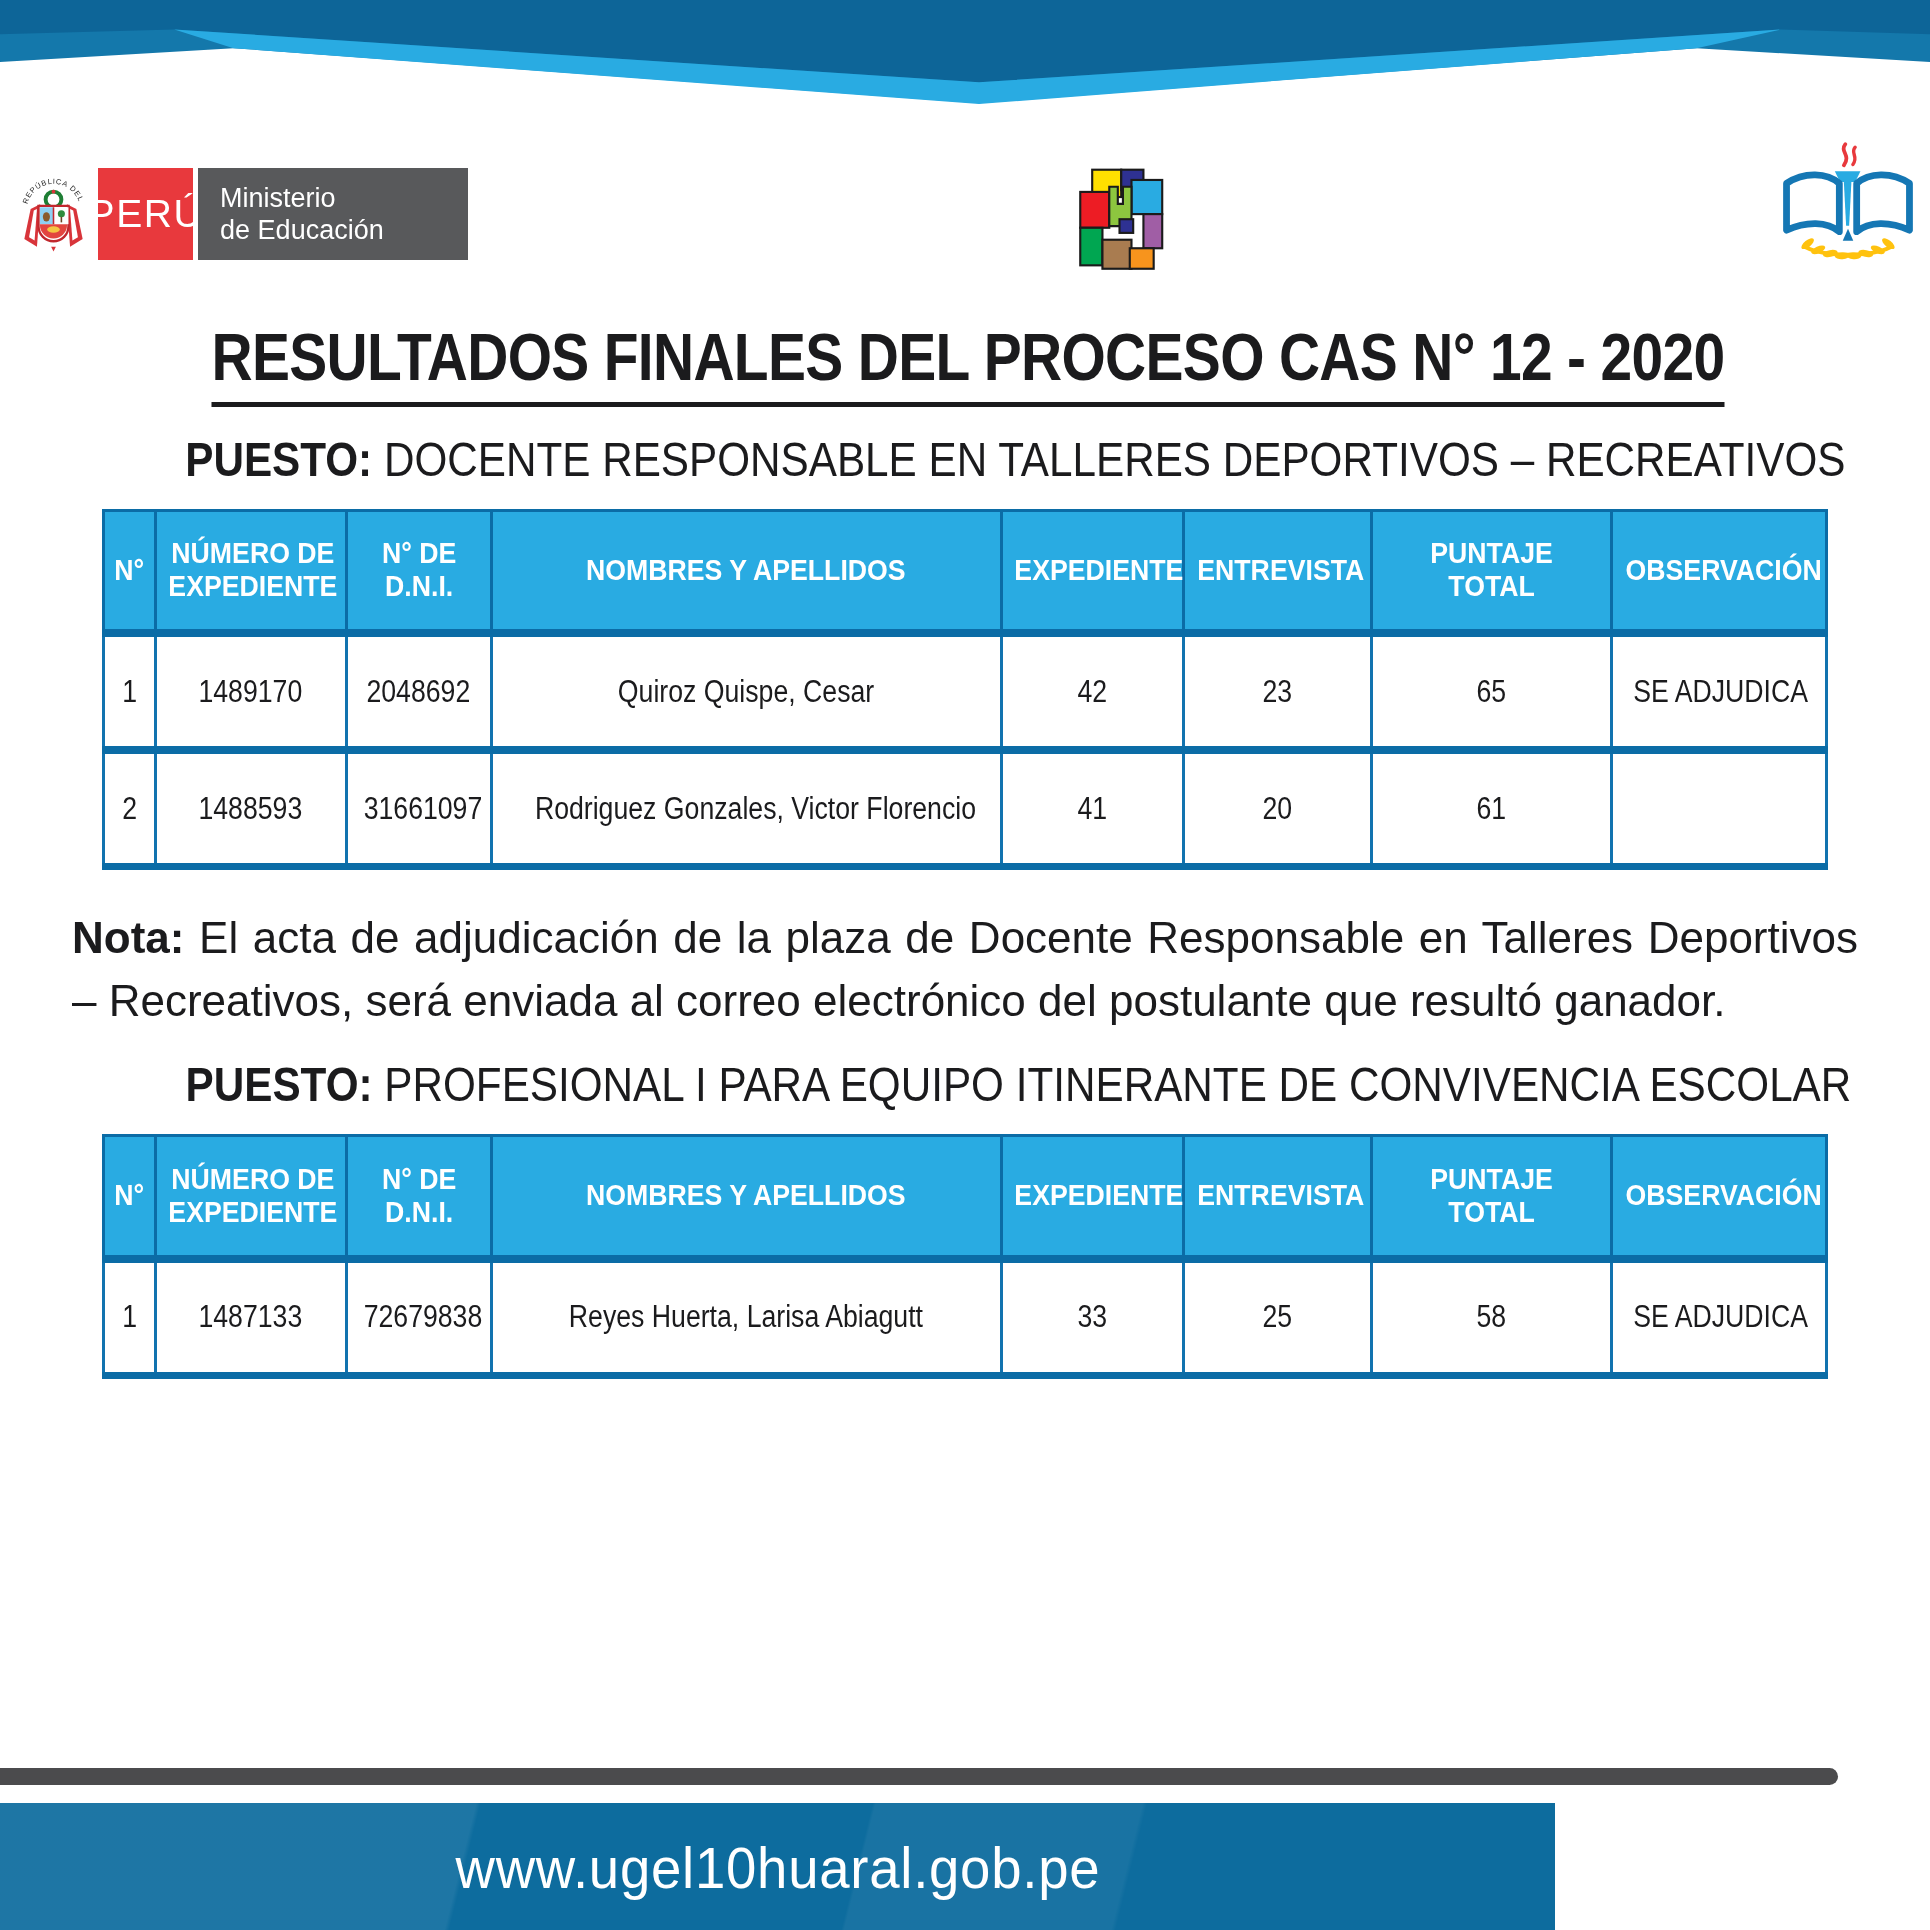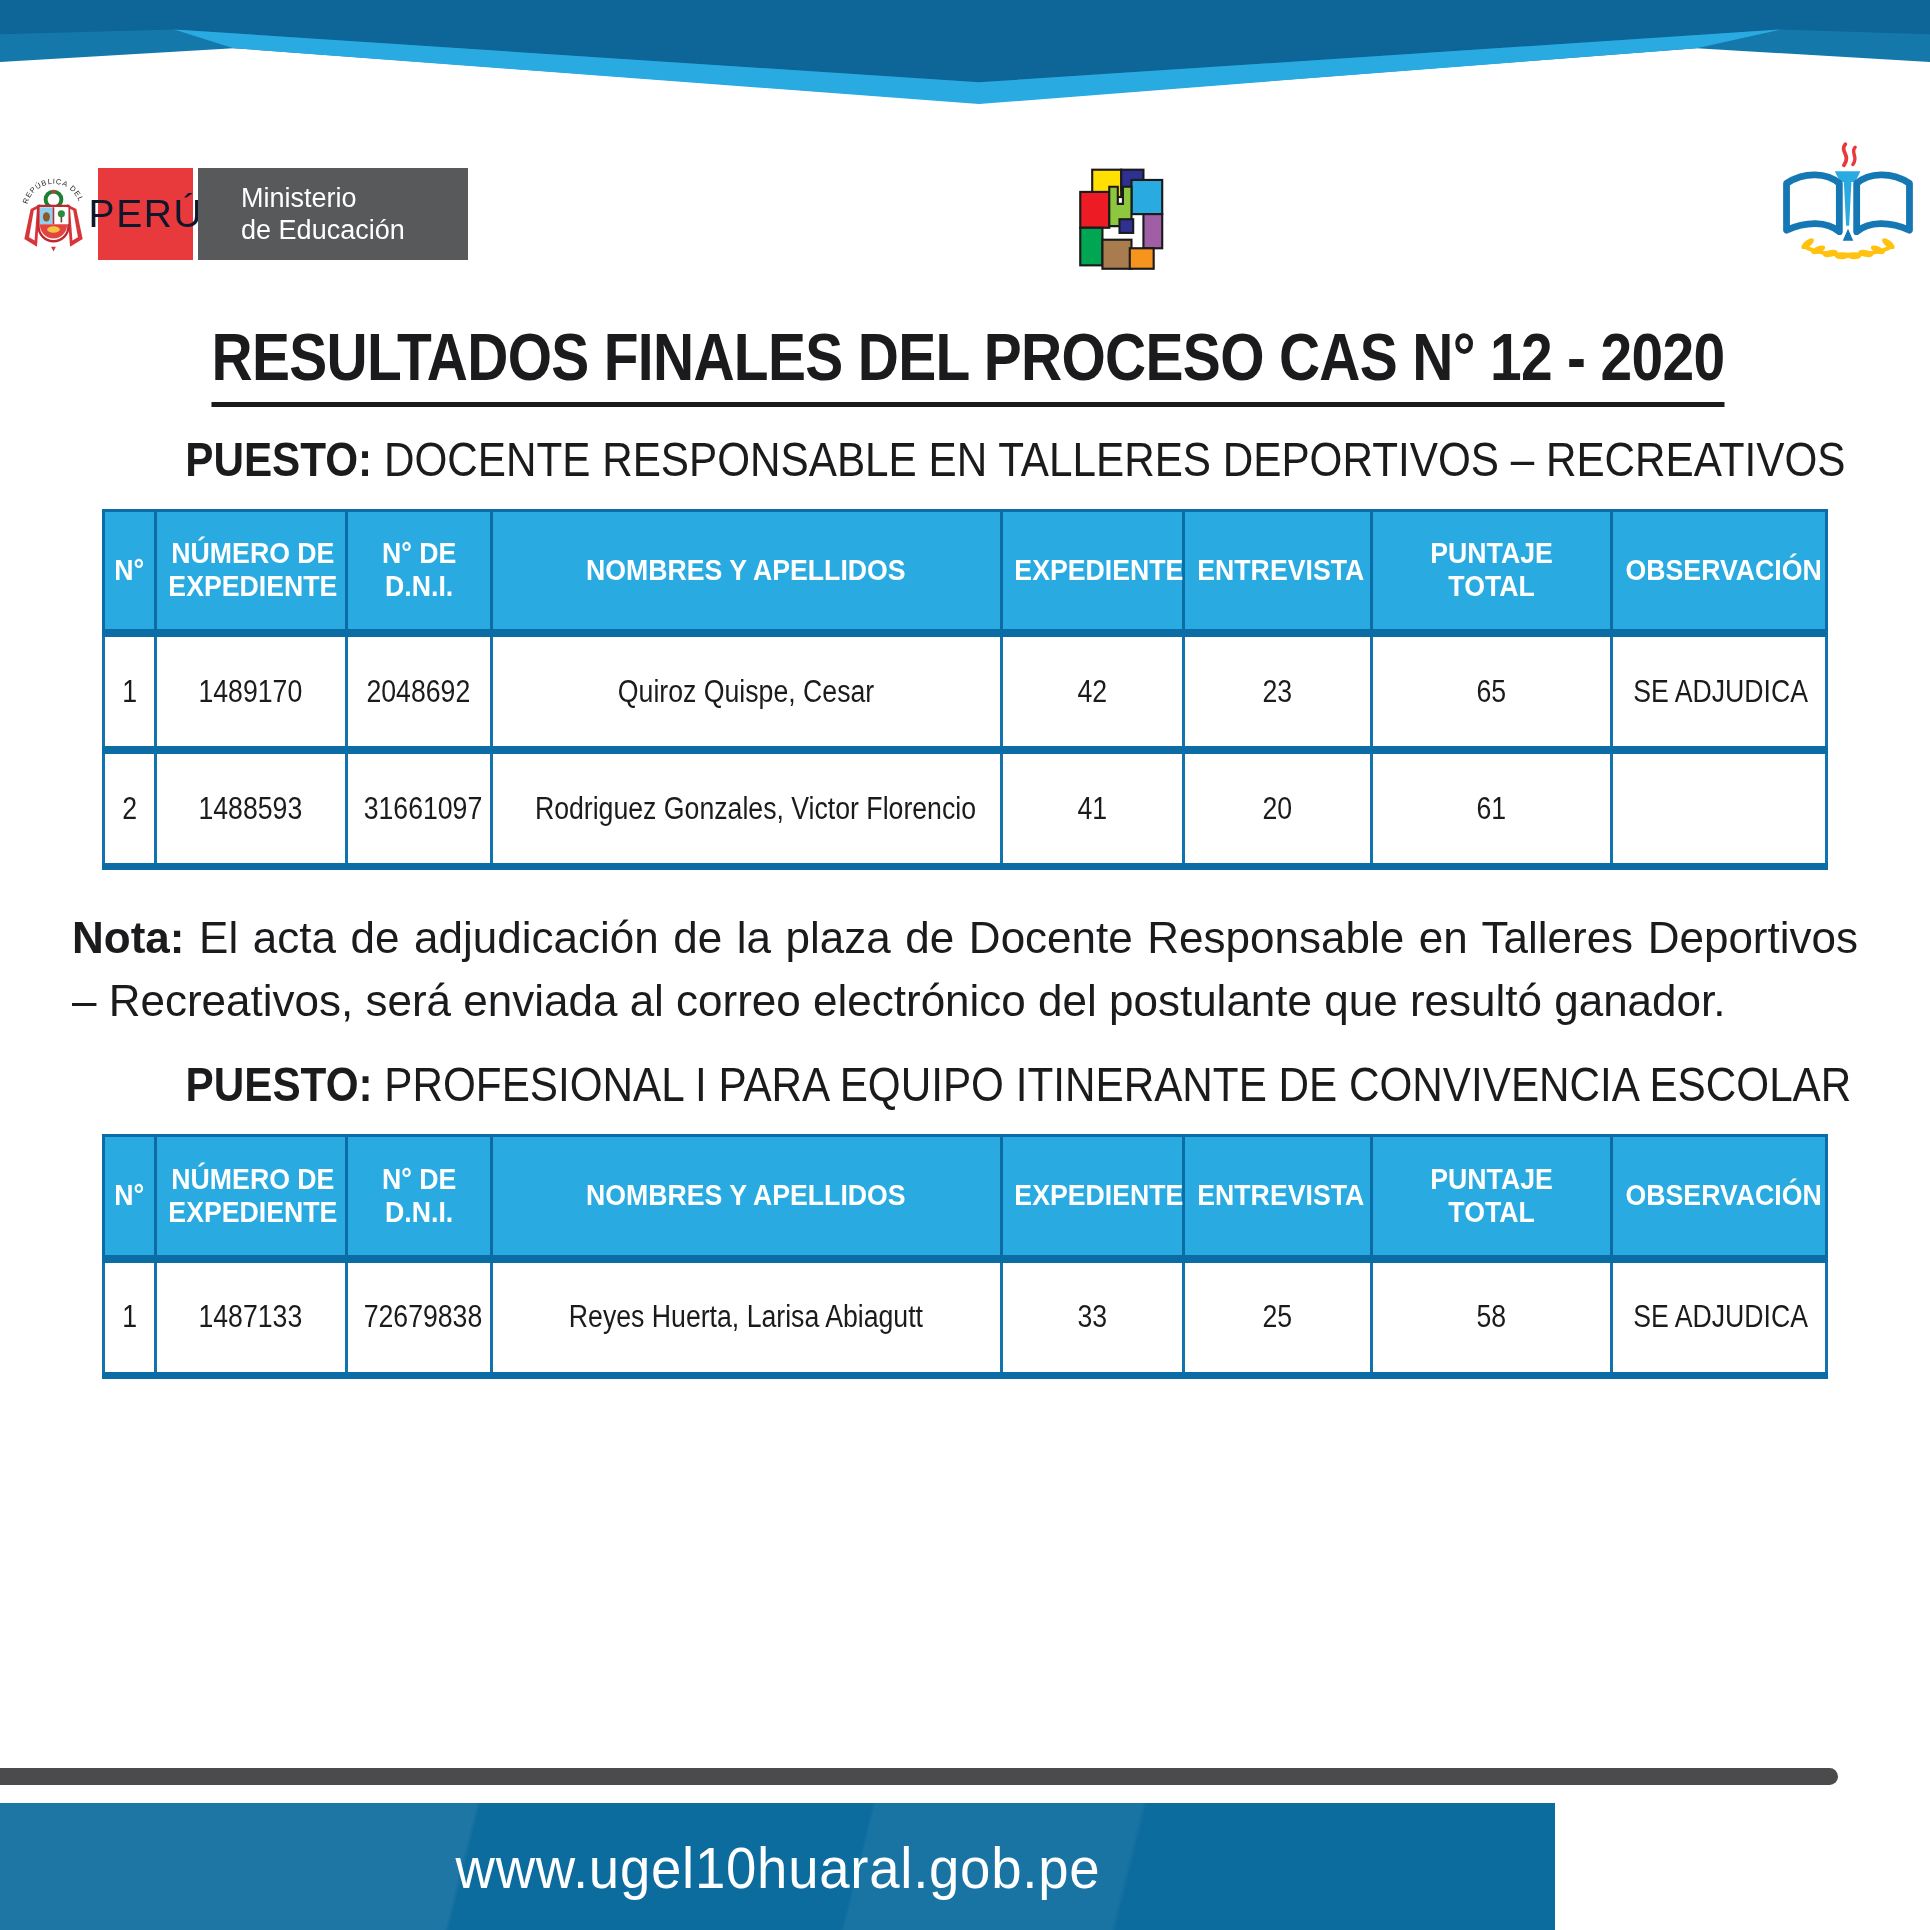--- a/index.html
+++ b/index.html
@@ -15,23 +15,23 @@
     font-family:"Liberation Sans",sans-serif;color:var(--text_black);
   }
   .banner{display:block;}
   .content{padding:0 72px;}
   
   .logos-row{margin:36px 15.6px 0 15.6px;height:148px;display:flex;justify-content:space-between;align-items:flex-start;}
   .logo{display:flex;align-items:flex-start;}
   .minedu{margin-top:0;}
   .minedu .seal-box{width:75px;height:93px;background:#fff;}
   .peru-box{width:95px;height:92px;margin-left:7.8px;background:var(--minedu_red);display:flex;align-items:center;justify-content:center;}
-  .peru-box span{color:#0f172a;font-size:39px;font-weight:400;letter-spacing:1.6px;}
+  .peru-box span{color:#ffffff;font-size:39px;font-weight:400;letter-spacing:1.6px;}
   .minedu-box{width:248px;height:92px;margin-left:4.7px;background:var(--minedu_gray);display:flex;flex-direction:column;justify-content:center;padding-left:22px;}
-  .minedu-box span{color:#fff;font-size:27px;line-height:1.2;font-weight:400;margin-left:21px;}
+  .minedu-box span{color:#fff;font-size:27px;line-height:1.2;font-weight:400;}
   .grl{margin-top:0;}
   .grl-icon{width:95px;height:111px;}
   .grl-text{margin-left:12.5px;width:393px;padding-top:4.7px;}
   .grl-title{font-weight:700;font-size:36px;white-space:nowrap;transform:scaleX(.78);transform-origin:left center;letter-spacing:-0.8px;color:#231F20;}
   .grl-bar{height:7px;background:var(--grl_red_bar);margin:5.4px 0 4.7px 0;width:367px;}
   .grl-sub{font-weight:600;font-size:32px;white-space:nowrap;transform:scaleX(.80);transform-origin:left center;color:#231F20;}
   .ugel{margin-top:-28px;}
   .ugel-icon{width:132px;height:123px;}
   .ugel-text{margin-left:7.8px;padding-top:23px;}
   .ugel-name{display:flex;align-items:baseline;}

